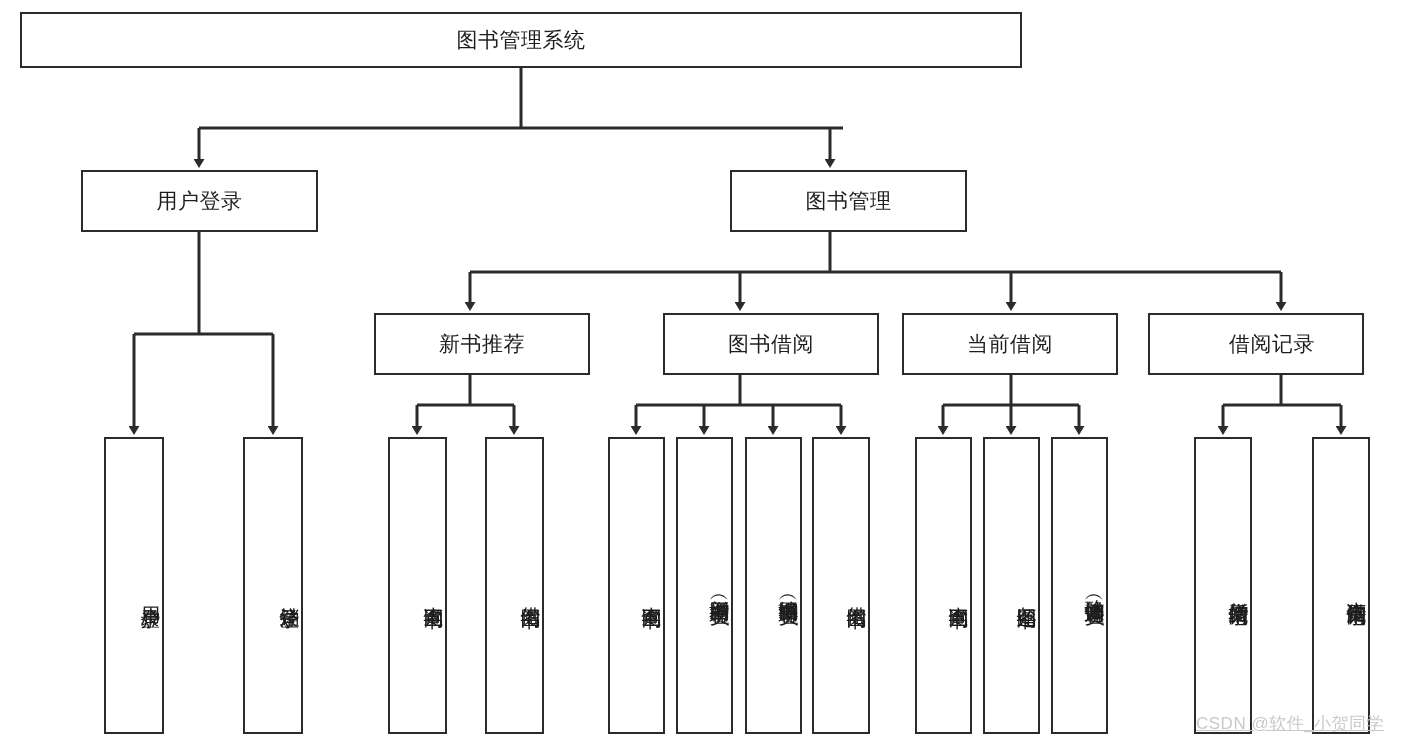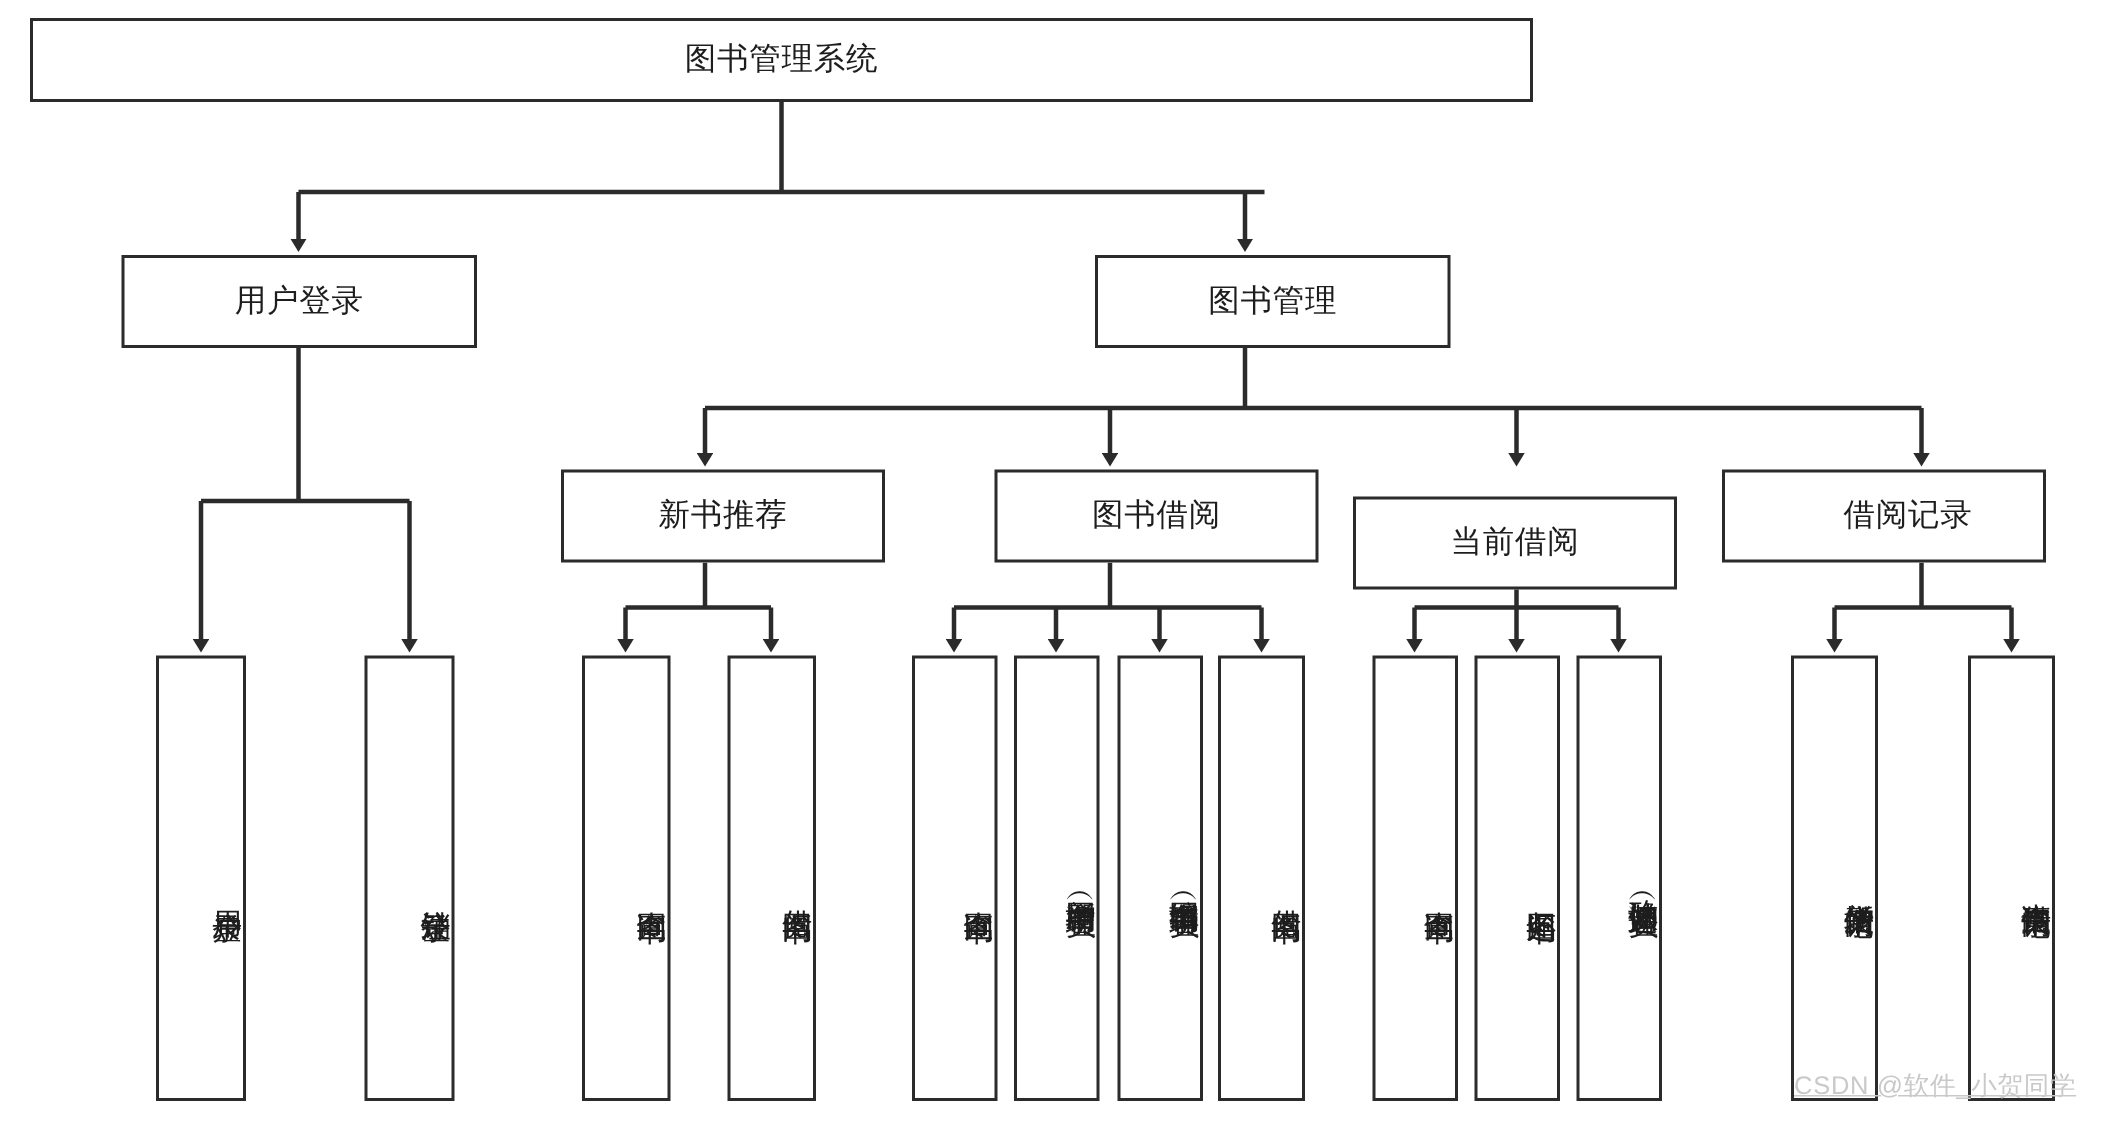--- a/index.html
+++ b/index.html
@@ -134,21 +134,21 @@
   <div class="node h" style="left:711px; top:170px; width:237px; height:62px;margin-left:19px;">
     <span class="node-label">图书管理</span>
   </div>
 
   <div class="node h" style="left:374px; top:313px; width:216px; height:62px;">
     <span class="node-label">新书推荐</span>
   </div>
   <div class="node h" style="left:663px; top:313px; width:216px; height:62px;">
     <span class="node-label">图书借阅</span>
   </div>
-  <div class="node h" style="left:902px; top:331px; width:216px; height:62px;">
+  <div class="node h" style="left:902px; top:313px; width:216px; height:62px;">
     <span class="node-label">当前借阅</span>
   </div>
   <div class="node h" style="left:1148px; top:313px; width:216px; height:62px;padding-left:32px;">
     <span class="node-label">借阅记录</span>
   </div>
 
   <div class="node v" style="left:104px; top:437px; width:60px; height:297px;">
     <span class="node-label">用户登录</span>
   </div>
   <div class="node v" style="left:243px; top:437px; width:60px; height:297px;">

